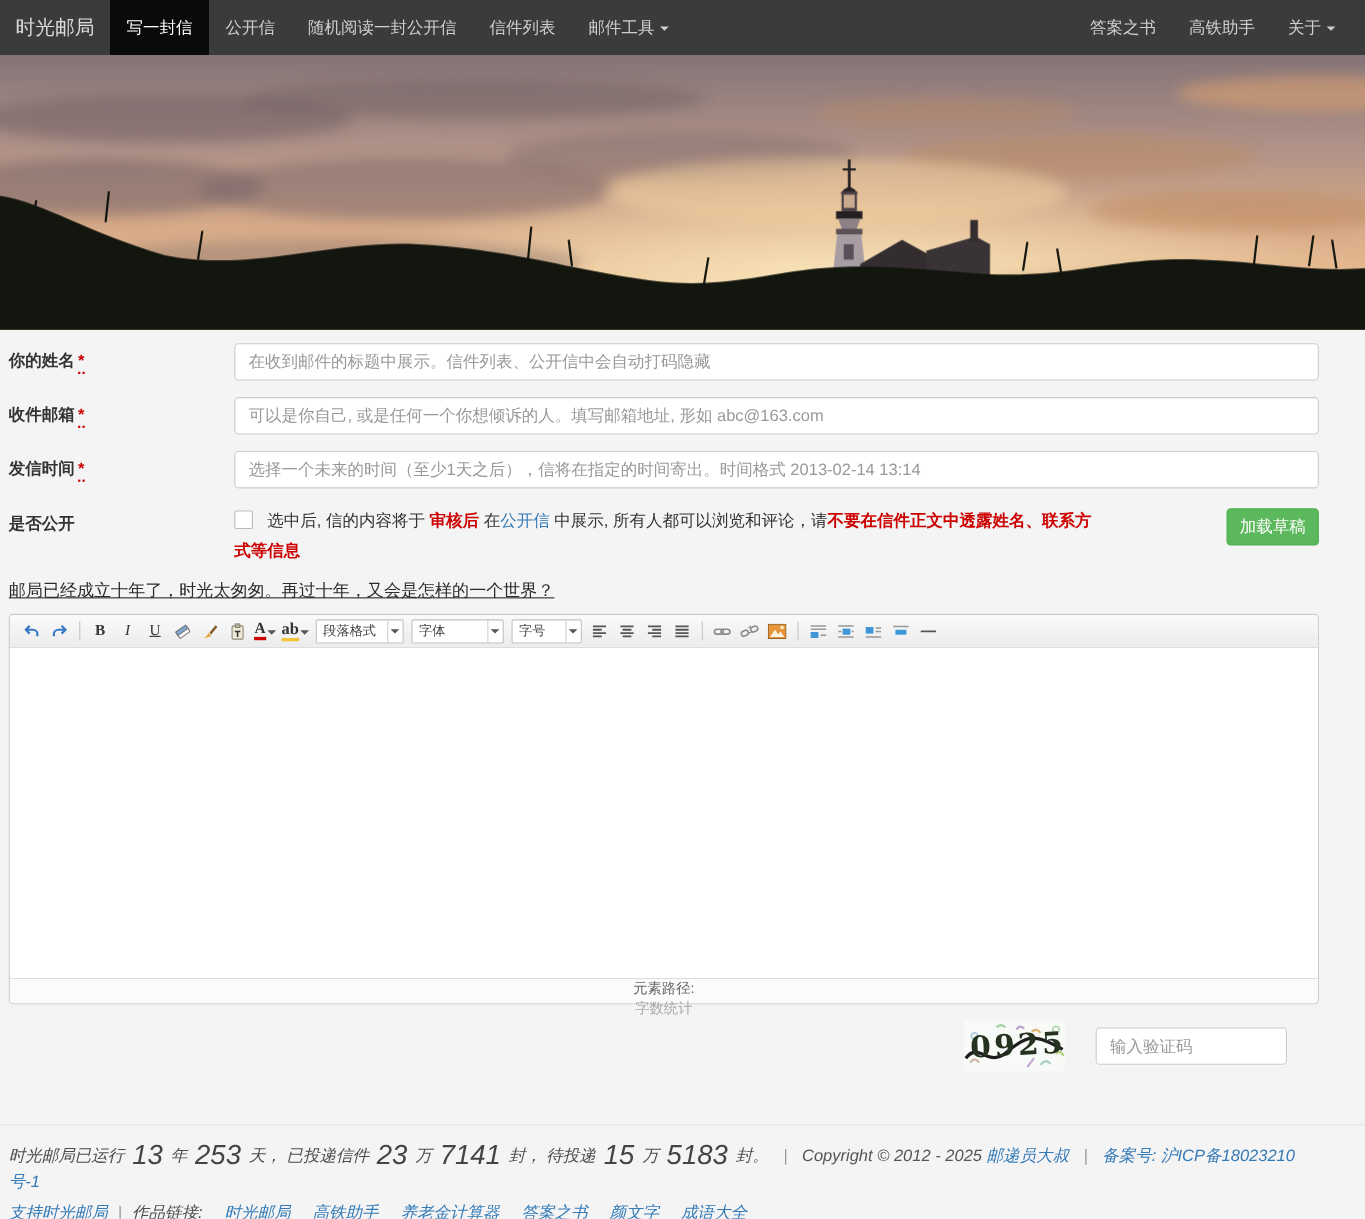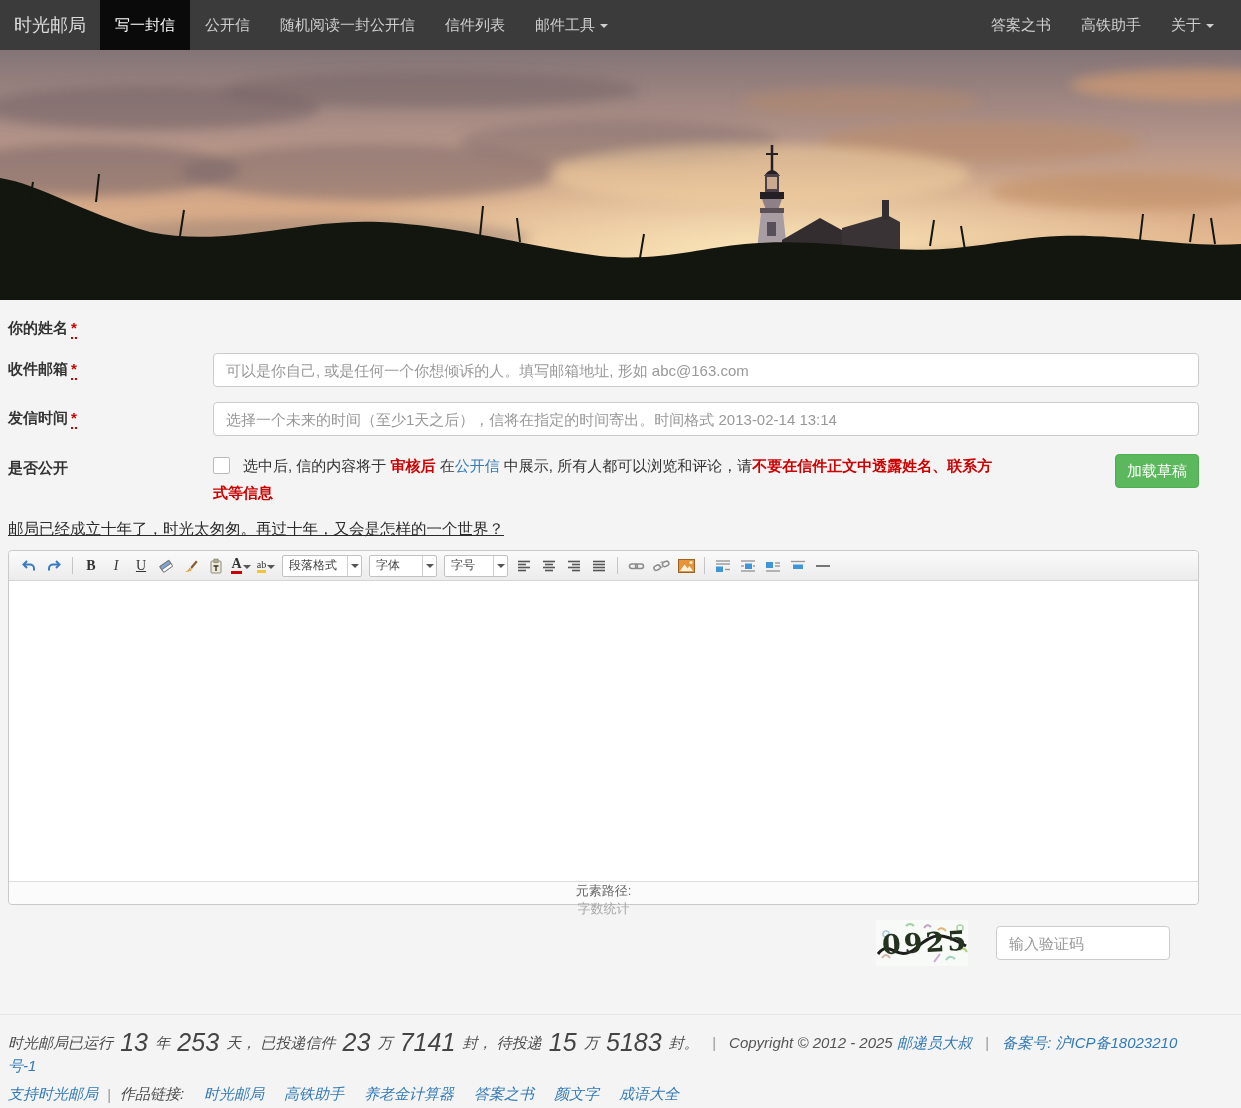--- a/index.html
+++ b/index.html
@@ -37,26 +37,26 @@
   
   .editor { margin-top:10px; border:1px solid #c9c9c9; border-radius:4px; background:#fff; }
   .toolbar { height:30px; background:linear-gradient(#fafafa,#ececec); border-bottom:1px solid #d5d5d5; border-radius:4px 4px 0 0; display:flex; align-items:center; padding:0 8px; gap:1px; }
   .tb-btn { min-width:24px; height:23px; display:inline-flex; align-items:center; justify-content:center; border-radius:2px; cursor:pointer; gap:1px; padding:0 2px; }
   .tb-sep { width:1px; height:17px; background:#c6c6c6; margin:0 5px; }
   .glyph { font-family:"Liberation Serif","DejaVu Serif",serif; font-size:14px; color:#333; }
   .g-bold { font-weight:bold; }
   .g-italic { font-style:italic; }
   .g-under { text-decoration:underline; }
   .g-A { font-weight:bold; border-bottom:3px solid #c00; line-height:1; padding-bottom:0; }
-  .g-ab { font-size:10px; font-weight:normal; border-bottom:3px solid #f2c438; line-height:1.1; }
+  .g-ab { font-size:15px; font-weight:bold; border-bottom:3px solid #f2c438; line-height:1.1; }
   .tb-select { height:22px; background:#fff; border:1px solid #c2c2c2; border-radius:2px; display:flex; align-items:center; margin:0 3px; cursor:pointer; }
   .tb-select .sel-label { font-size:12px; color:#444; padding:0 6px; flex:1; white-space:nowrap; }
   .tb-select .sel-arrow { width:14px; align-self:stretch; border-left:1px solid #d0d0d0; display:flex; align-items:center; justify-content:center; }
   .tb-select .sel-arrow i { width:0; height:0; border-left:4px solid transparent; border-right:4px solid transparent; border-top:4px solid #555; }
-  .w-para{width:80px}.w-font{width:68px}.w-size{width:64px}
+  .w-para{width:80px}.w-font{width:84px}.w-size{width:64px}
   .edit-area { height:300px; background:#fff; cursor:text; }
   .statusbar { height:23px; border-top:1px solid #ddd; border-radius:0 0 4px 4px; background:#fbfbfb; display:flex; align-items:center; justify-content:space-between; padding:0 9px;flex-direction:column; }
   .status-left { font-size:13px; color:#666; }
   .status-right { font-size:13px; color:#a8a8a8; cursor:pointer; }
   
   .captcha-row { margin-top:15px; display:flex; align-items:center; justify-content:flex-end; }
   .captcha-box { width:92px; height:46px; position:relative; background:#f7faf6; overflow:hidden; cursor:pointer; margin-right:28px; }
   .captcha-box svg { position:absolute; inset:0; }
   .captcha-code { position:absolute; left:6px; top:7px; font-family:"DejaVu Serif","Liberation Serif",serif; font-weight:bold; font-size:27px; letter-spacing:3px; color:#24321f; transform:rotate(-3deg); }
   .captcha-input { width:174px; flex:0 0 174px; margin-right:29px; }
@@ -166,20 +166,21 @@
     </g>
   </svg>
 </div>
 
 <div class="main">
 
   <div class="form-row mt12">
     <div class="form-label">
       <span>你的姓名</span><span class="req">*</span>
     </div>
+    <input class="text-input" type="text" placeholder="在收到邮件的标题中展示。信件列表、公开信中会自动打码隐藏" style="">
   </div>
 
   <div class="form-row mt15">
     <div class="form-label">
       <span>收件邮箱</span><span class="req">*</span>
     </div>
     <input class="text-input" type="text" placeholder="可以是你自己, 或是任何一个你想倾诉的人。填写邮箱地址, 形如 abc@163.com" style="">
   </div>
 
   <div class="form-row mt15">

